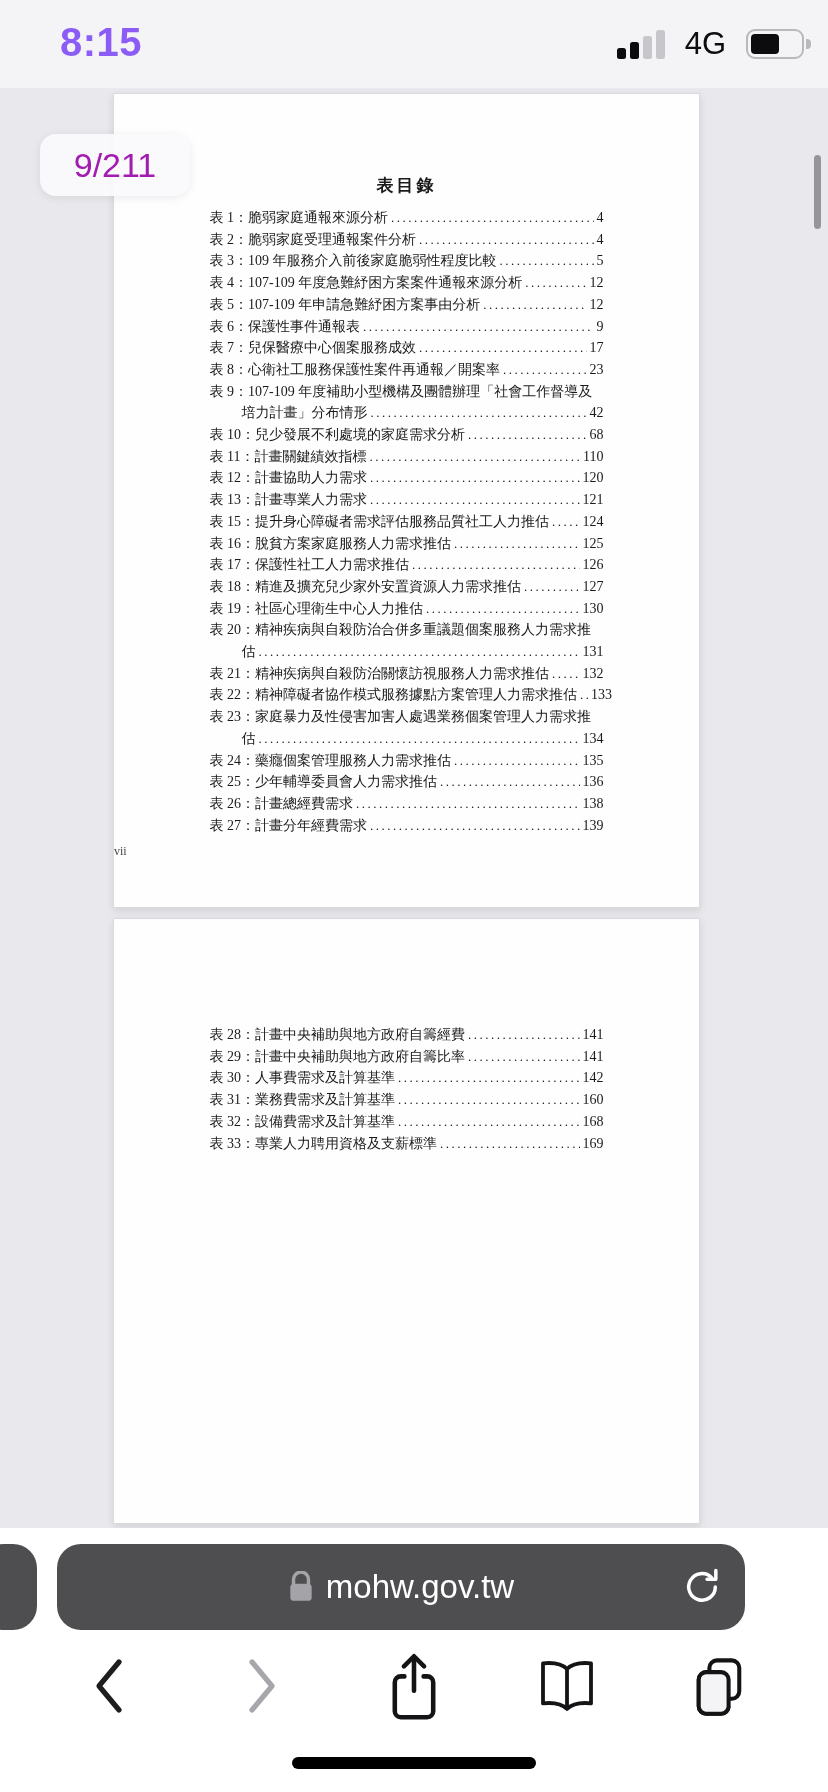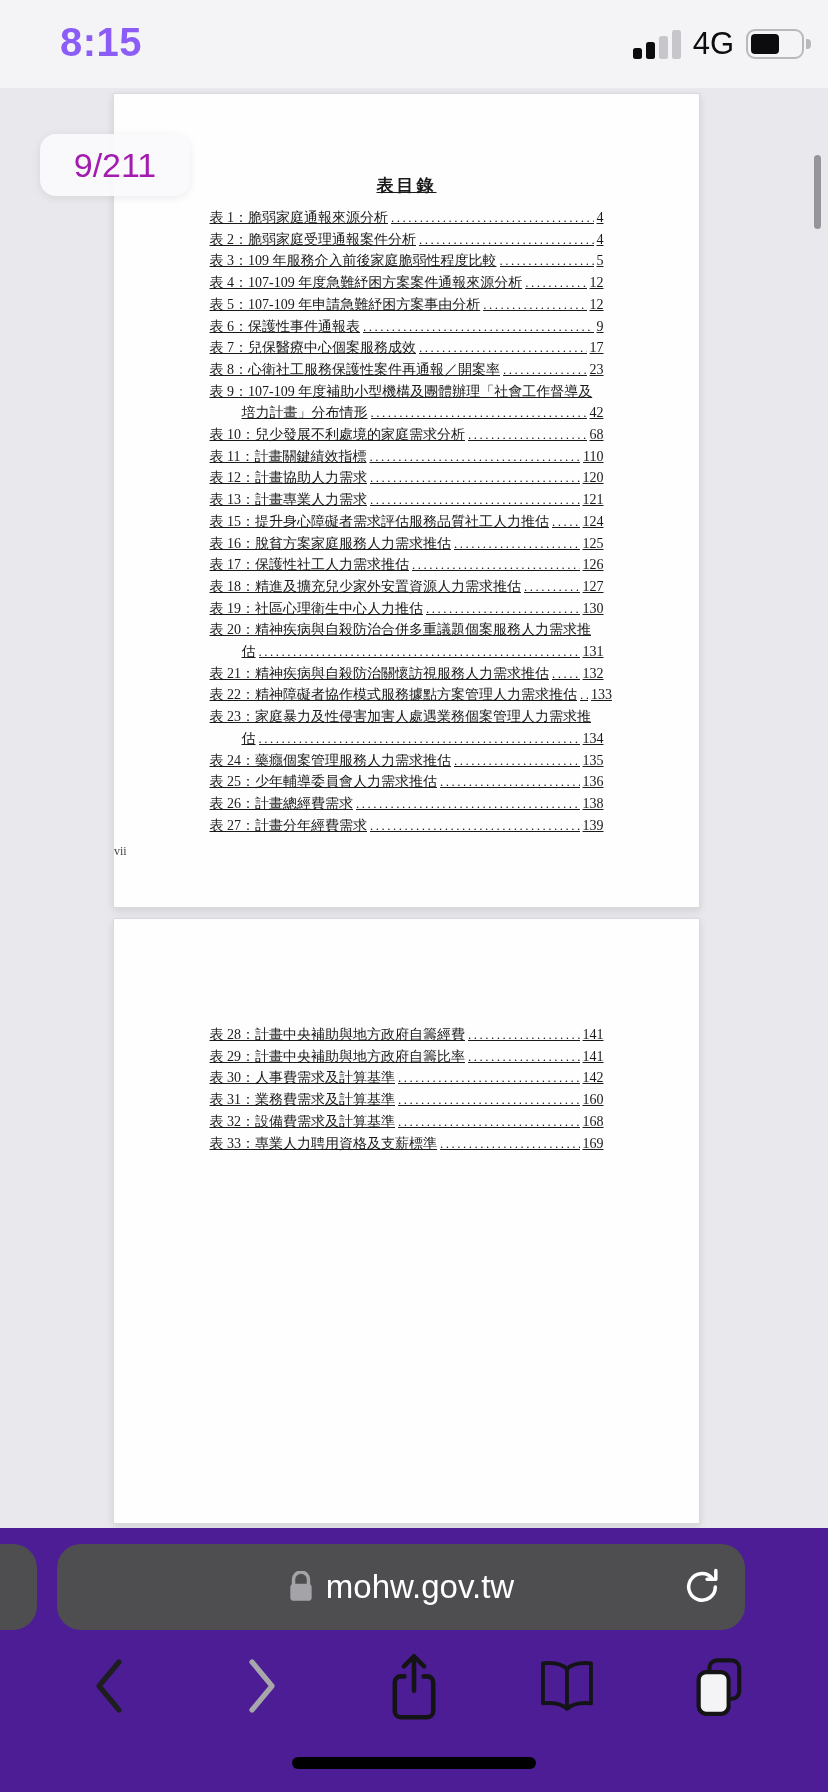--- a/index.html
+++ b/index.html
@@ -13,21 +13,21 @@
   .status-bar{
     position:absolute;top:0;left:0;width:828px;height:88px;
     background:#f4f4f6;z-index:5;
   }
   .sb-time{
     position:absolute;left:60px;top:20px;
     font-size:40px;font-weight:700;color:#8b5cf6;letter-spacing:.5px;
   }
   .sb-right{
     position:absolute;right:24px;top:26px;height:36px;
-    display:flex;align-items:center;gap:12px;
+    display:flex;align-items:center;gap:20px;
   }
   .signal{display:flex;align-items:flex-end;gap:4px;height:30px;}
   .signal .bar{width:9px;border-radius:2.5px;background:#c7c7cb;}
   .signal .bar.on{background:#0c0c0e;}
   .b1{height:11px}.b2{height:17px}.b3{height:23px}.b4{height:29px}
   .sb-net{font-size:31px;color:#0d0d0f;}
   .battery{position:relative;width:58px;height:30px;}
   .battery .shell{
     position:absolute;inset:0;border:2.5px solid #b9b9bd;border-radius:9px;
   }
@@ -38,21 +38,21 @@
   .battery .nub{
     position:absolute;right:-7px;top:10px;width:5px;height:10px;
     background:#b9b9bd;border-radius:0 4px 4px 0;
   }
   
   .pdf-area{position:absolute;top:88px;left:0;width:828px;height:1440px;background:#e9e9ed;}
   .doc-page{
     position:absolute;left:113px;width:587px;background:#fefefe;
     border:1px solid #dadade;box-shadow:0 3px 8px rgba(0,0,0,.10);
     box-sizing:border-box;
-    font-family:"Liberation Serif","DejaVu Serif",serif;color:#1a1a1a;text-decoration:underline;
+    font-family:"Liberation Serif","DejaVu Serif",serif;color:#1a1a1a;
   }
   .page-1{top:5px;height:815px;}
   .page-2{top:830px;height:606px;}
   .doc-title{
     margin-top:80px;text-align:center;
     font-size:17px;font-weight:700;letter-spacing:3px;
   }
   .toc{margin:0 auto;width:394px;}
   .toc-1{margin-top:10px;}
   .toc-2{margin-top:105px;}
@@ -83,21 +83,21 @@
     display:flex;align-items:center;justify-content:center;
     font-size:34px;color:#a21caf;z-index:4;
   }
   .scrollbar{
     position:absolute;right:7px;top:67px;width:7px;height:74px;
     background:#95959a;border-radius:4px;z-index:4;
   }
   
   .toolbar{
     position:absolute;left:0;top:1528px;width:828px;height:264px;
-    background:#4c1d95;
+    background:#ffffff;
   }
   .tab-peek{
     position:absolute;left:-20px;top:16px;width:57px;height:86px;
     background:#4e4e51;border-radius:24px;
   }
   .url-pill{
     position:absolute;left:57px;top:16px;width:688px;height:86px;
     background:#4e4e51;border-radius:24px;
     display:flex;align-items:center;justify-content:center;
   }

